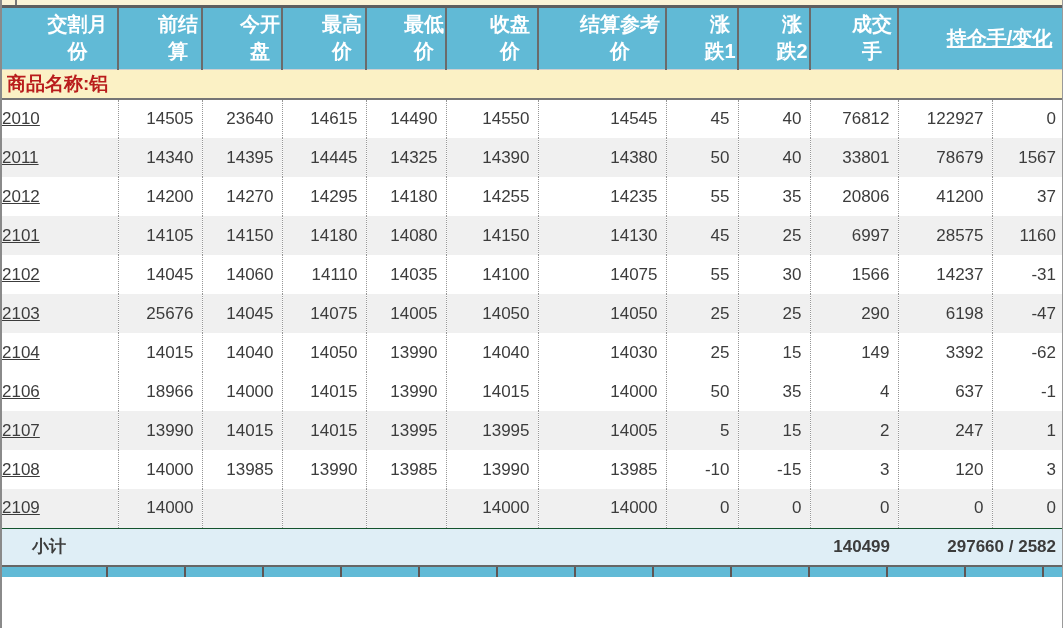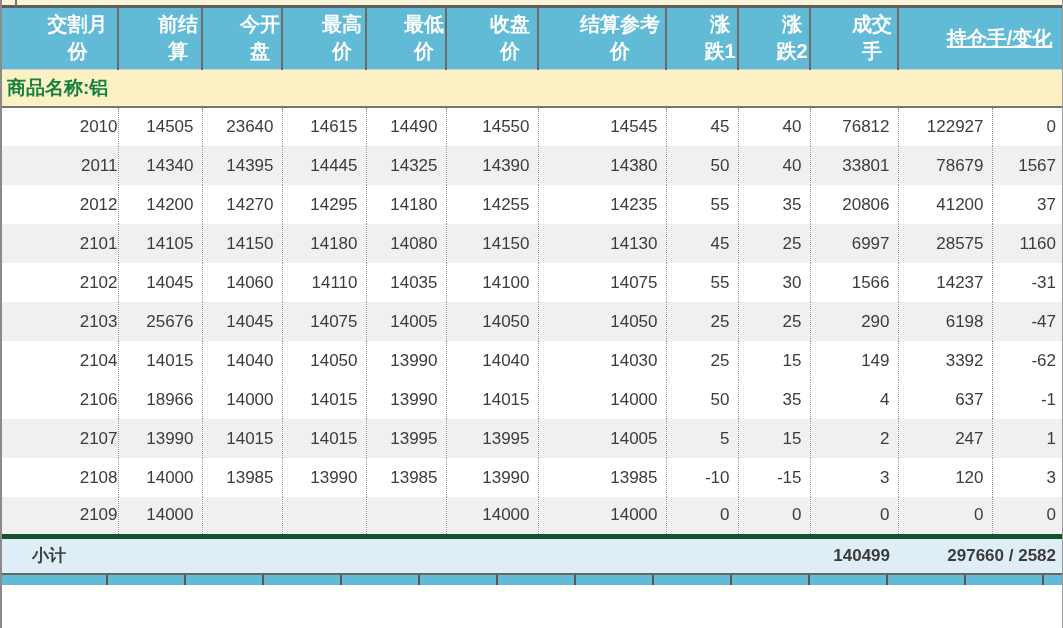--- a/index.html
+++ b/index.html
@@ -15,31 +15,31 @@
   .top-strip .stub-line{position:absolute;left:13px;top:0;bottom:0;width:2px;background:#777;}
   table{width:1061px;border-collapse:collapse;table-layout:fixed;color:var(--text);}
   thead th{
     background:var(--header-bg);color:var(--header-text);
     font-size:20px;font-weight:bold;height:61px;text-align:center;
     border-right:2px solid #6b6b6b;border-bottom:1px solid #cfcfcf;padding-left:36px;
   }
   thead th:last-child{border-right:none;text-decoration:underline;}
   td{font-size:17px;height:39px;white-space:nowrap;overflow:hidden;}
   .commodity-row td{
-    background:var(--commodity-bg);font-size:19px;font-weight:bold;color:#15803d;
-    padding-left:5px;height:38px;border-bottom:2px solid #757575;text-align:left;
+    background:var(--commodity-bg);font-size:19px;font-weight:bold;color:#b91c1c;
+    padding-left:5px;height:30px;border-bottom:2px solid #757575;text-align:left;
   }
   .data-row td{background:var(--row-bg);text-align:right;padding-right:8px;
     border-right:1px dotted #979797;}
   .data-row td:last-child{border-right:none;}
   .data-row.alt td{background:var(--row-alt-bg);}
-  .data-row td.c-month{text-align:right;padding-right:0;}
+  .data-row td.c-month{text-align:left;padding-right:0;text-decoration:underline;}
   .subtotal-row td{
     background:var(--subtotal-bg);font-weight:bold;height:38px;
-    border-top:5px solid #14532d;border-bottom:2px solid var(--border-dark);
+    border-top:1px solid #14532d;border-bottom:2px solid var(--border-dark);
     text-align:right;padding-right:8px;
   }
   .subtotal-row td.s-label{text-align:left;padding-left:30px;}
   .bottom-strip{
     height:10px;background:var(--header-bg);
     background-image:repeating-linear-gradient(90deg,transparent 0,transparent 76px,#5f5553 76px,#5f5553 78px);
     background-position:28px 0;
   }
 </style>
 </head>

